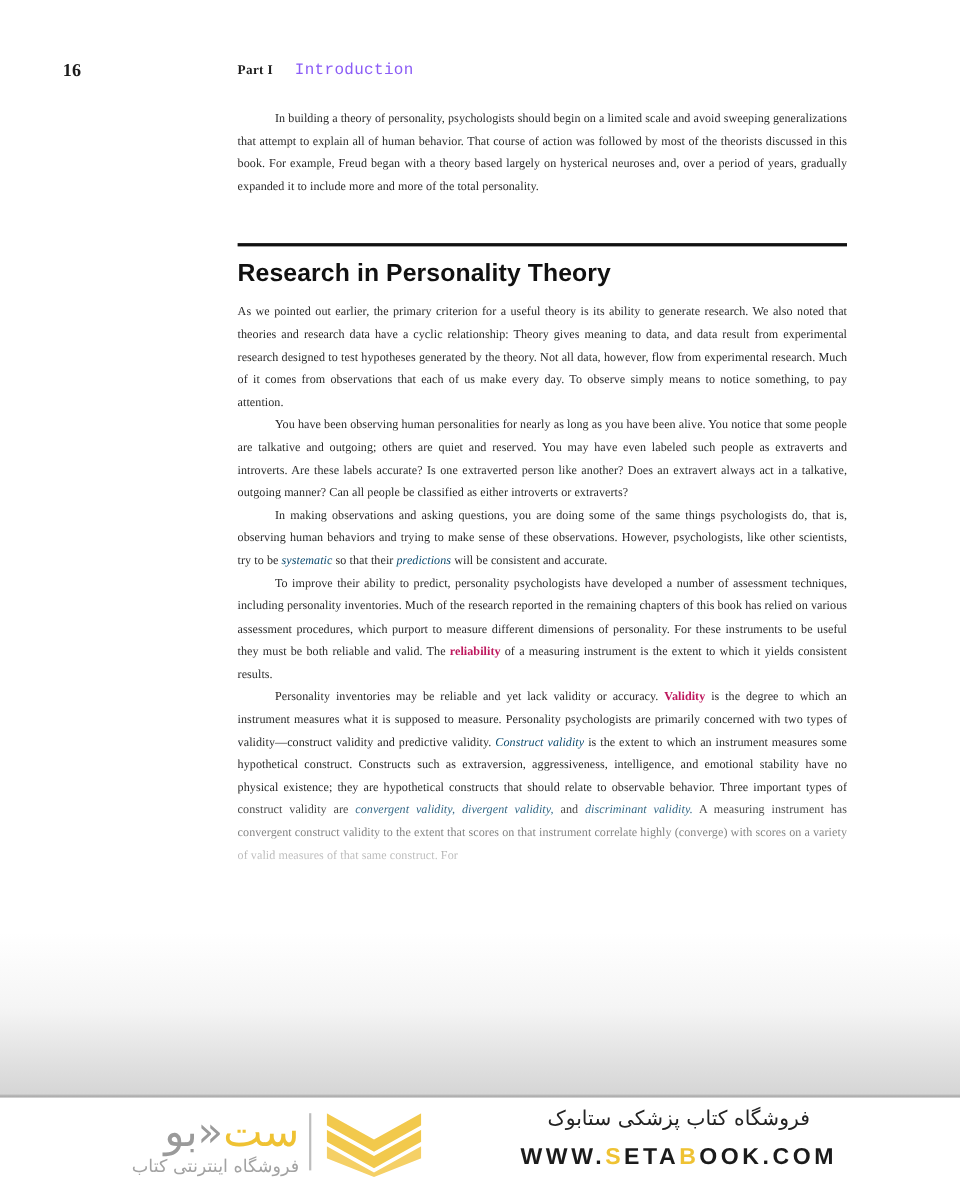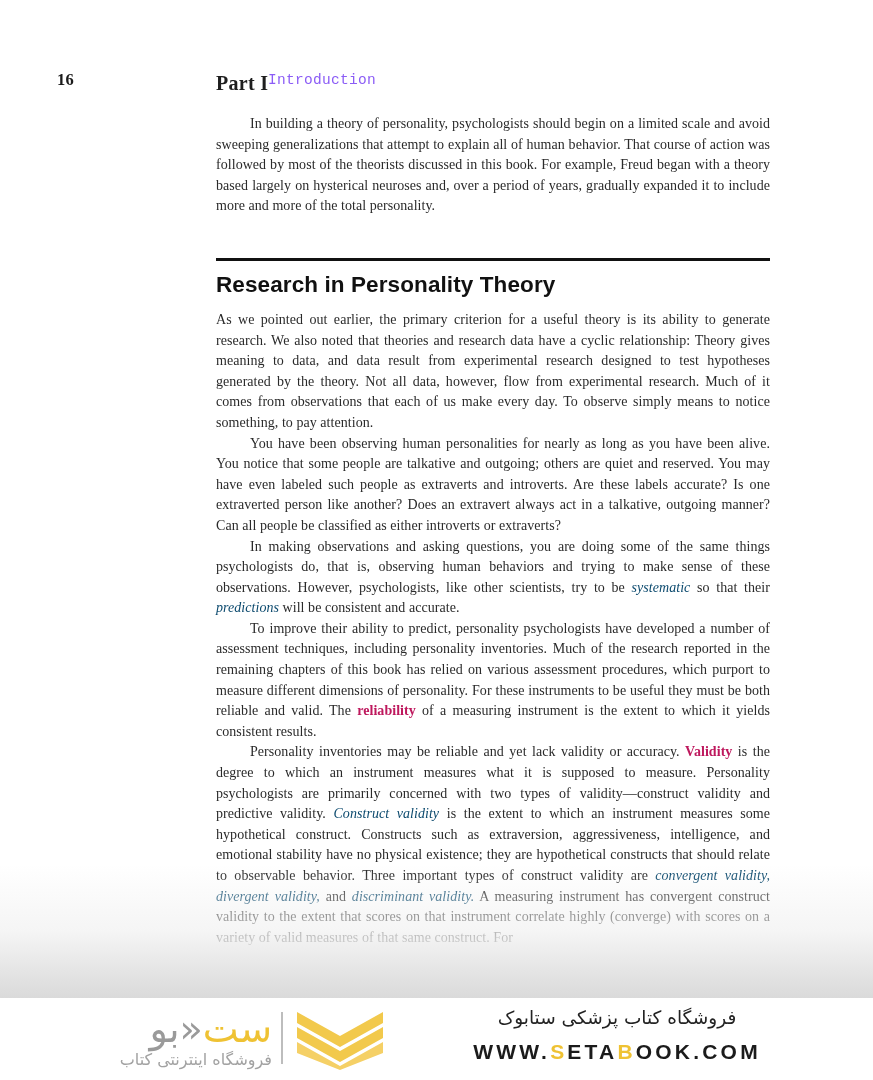--- a/index.html
+++ b/index.html
@@ -11,21 +11,21 @@
     width: 873px;
     height: 1080px;
     overflow: hidden;
     font-family: "Liberation Serif", "DejaVu Serif", serif;
   }
 
   
   .page-sheet {
     position: absolute;
     left: 0;
-    top: 16px;
+    top: 0;
     width: 873px;
     height: 998px;
     background: #ffffff;
     overflow: hidden;
   }
   
   .scan-fade {
     position: absolute;
     left: 0;
     right: 0;
@@ -62,21 +62,21 @@
     top: 0;
     font-size: 16.5px;
     font-weight: bold;
     color: #1b1b1b;
     letter-spacing: .2px;
   }
   .head-part {
     position: absolute;
     left: 216px;
     top: 2px;
-    font-size: 20px;
+    font-size: 12px;
     font-weight: bold;
     color: #1e1e1e;
     letter-spacing: .3px;
   }
   .head-section {
     position: absolute;
     left: 268px;
     top: 2px;
     font-size: 14.5px;
     color: #8b5cf6;
@@ -86,21 +86,21 @@
 
   
   .column {
     position: absolute;
     left: 216px;
     top: 98px;
     width: 554px;
   }
   p.body {
     margin: 0;
-    font-size: 14px;
+    font-size: 11px;
     line-height: 20.6px;
     color: #2a2a2a;
     text-align: justify;
     text-justify: inter-word;
     letter-spacing: .05px;
   }
   p.indent {
     text-indent: 34px;
   }
   .it { font-style: italic; color: #0c4a6e; }

